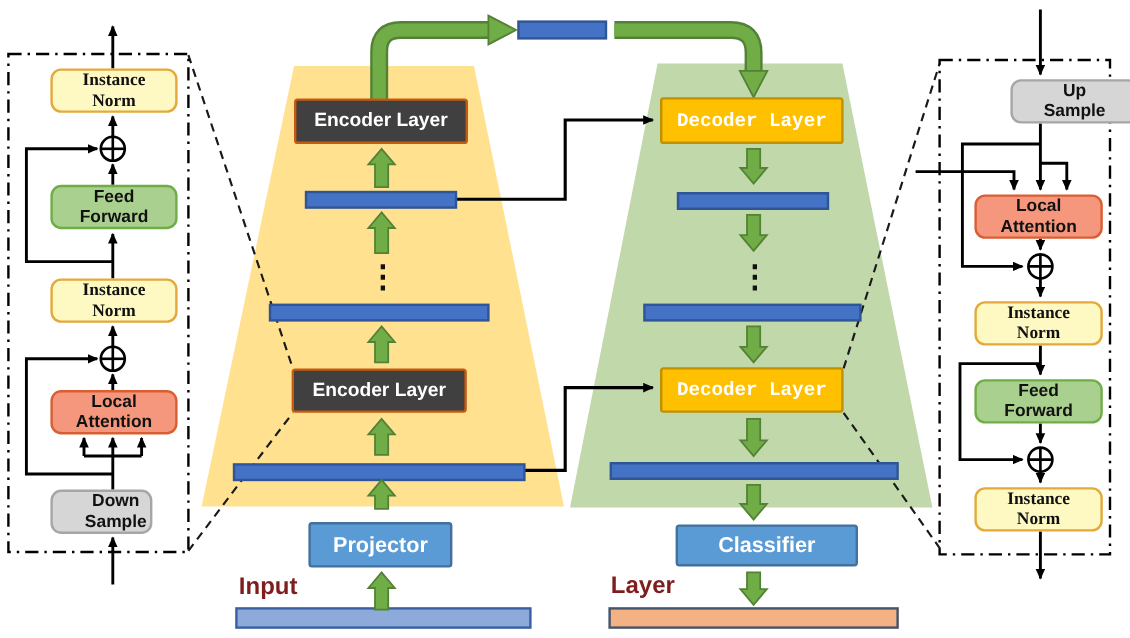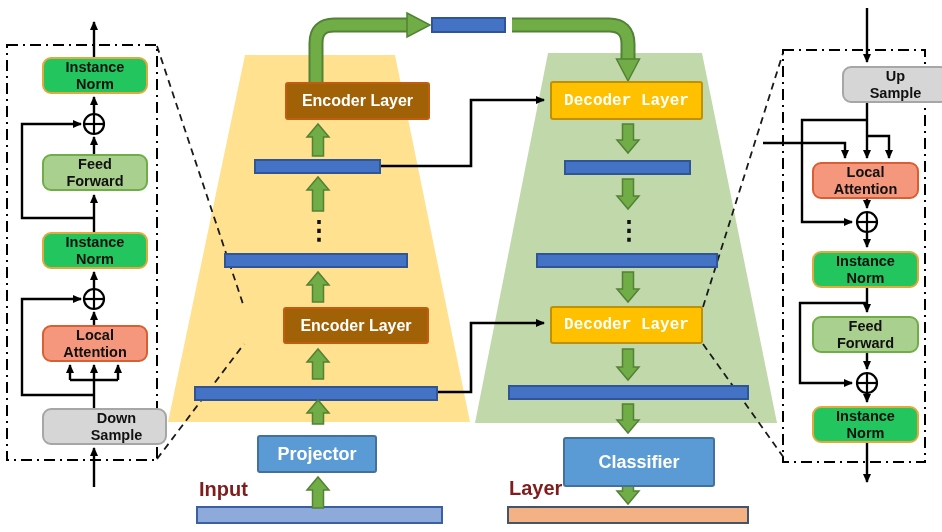--- a/index.html
+++ b/index.html
@@ -3,26 +3,26 @@
 <meta charset="utf-8">
 <style>
   html,body{margin:0;padding:0;background:#fff;}
   .stage{position:relative;width:942px;height:532px;background:#fff;overflow:hidden;
          font-family:"Liberation Sans",sans-serif;}
   .stage svg{position:absolute;left:0;top:0;}
   .abs{position:absolute;box-sizing:border-box;}
   .box{display:flex;align-items:center;justify-content:center;text-align:center;
        font-weight:bold;box-sizing:border-box;}
   .mainbox{color:#fff;border:2px solid;border-radius:3px;font-size:16px;}
-  .enc{background:#a16207;border-color:#C55A11;margin-left:40px;}
+  .enc{background:#404040;border-color:#C55A11;}
   .dec{background:#FFC000;border-color:#BF9000;font-family:Liberation Mono, monospace;}
   .proj{background:#5B9BD5;border-color:#41719C;font-size:18px;}
   .pblock{color:#111;border:2px solid;border-radius:9px;font-size:14.5px;line-height:1.12;
           white-space:pre-line;}
-  .norm{background:#22c55e;border-color:#E3A93B;}
+  .norm{background:#fef9c3;border-color:#E3A93B;font-family:Liberation Serif, serif;}
   .ff{background:#A9D08E;border-color:#70AD47;}
   .attn{background:#F5977D;border-color:#D95E32;}
   .samp{background:#D6D6D6;border-color:#A6A6A6;}
   .iolabel{font-weight:bold;font-size:20px;color:#7f1d1d;}
   .ellip{font-weight:bold;font-size:26px;color:#111;text-align:center;line-height:26px;}
 </style>
 </head>
 <body>
 
 <div class="stage">
@@ -147,37 +147,37 @@
     <path d="M512,25 L609,25 Q628,25 628,44 L628,60" stroke="#70AD47" stroke-width="11" fill="none"></path>
     <polygon points="616.5,59 639.5,59 628,81" fill="#70AD47" stroke="#538135" stroke-width="1.5"></polygon>
   </g>
 </svg>
 
 <div class="abs box mainbox enc" style="left:245px;top:82px;width:145px;height:38px;">Encoder Layer</div>
 <div class="abs box mainbox enc" style="left:243px;top:307px;width:146px;height:37px;">Encoder Layer</div>
 <div class="abs box mainbox dec" style="left:550px;top:81px;width:153px;height:39px;">Decoder Layer</div>
 <div class="abs box mainbox dec" style="left:550px;top:306px;width:153px;height:38px;">Decoder Layer</div>
 <div class="abs box mainbox proj" style="left:257px;top:435px;width:120px;height:38px;">Projector</div>
-<div class="abs box mainbox proj" style="left:563px;top:437px;width:152px;height:50px;">Classifier</div>
+<div class="abs box mainbox proj" style="left:563px;top:437px;width:152px;height:35px;">Classifier</div>
 
 <div class="abs iolabel" style="left:199px;top:478px;">Input</div>
 <div class="abs iolabel" style="left:509px;top:477px;">Layer</div>
 
 <div class="abs ellip" style="left:306px;top:217px;width:24px;">⋮</div>
 <div class="abs ellip" style="left:616px;top:217px;width:24px;">⋮</div>
 
 <div class="abs box pblock norm" style="left:42px;top:57px;width:106px;height:37px;">Instance
 Norm</div>
 <div class="abs box pblock ff" style="left:42px;top:154px;width:106px;height:37px;">Feed
 Forward</div>
 <div class="abs box pblock norm" style="left:42px;top:232px;width:106px;height:37px;">Instance
 Norm</div>
 <div class="abs box pblock attn" style="left:42px;top:325px;width:106px;height:37px;">Local
 Attention</div>
-<div class="abs box pblock samp" style="left:42px;top:408px;width:125px;height:37px;padding-left:24px;">Down
+<div class="abs box pblock samp" style="left:42px;top:408px;width:85px;height:37px;padding-left:24px;">Down
 Sample</div>
 
 <div class="abs box pblock samp" style="left:812px;top:66px;width:107px;height:37px;margin-left:30px;">Up
 Sample</div>
 <div class="abs box pblock attn" style="left:812px;top:162px;width:107px;height:37px;">Local
 Attention</div>
 <div class="abs box pblock norm" style="left:812px;top:251px;width:107px;height:37px;">Instance
 Norm</div>
 <div class="abs box pblock ff" style="left:812px;top:316px;width:107px;height:37px;">Feed
 Forward</div>

